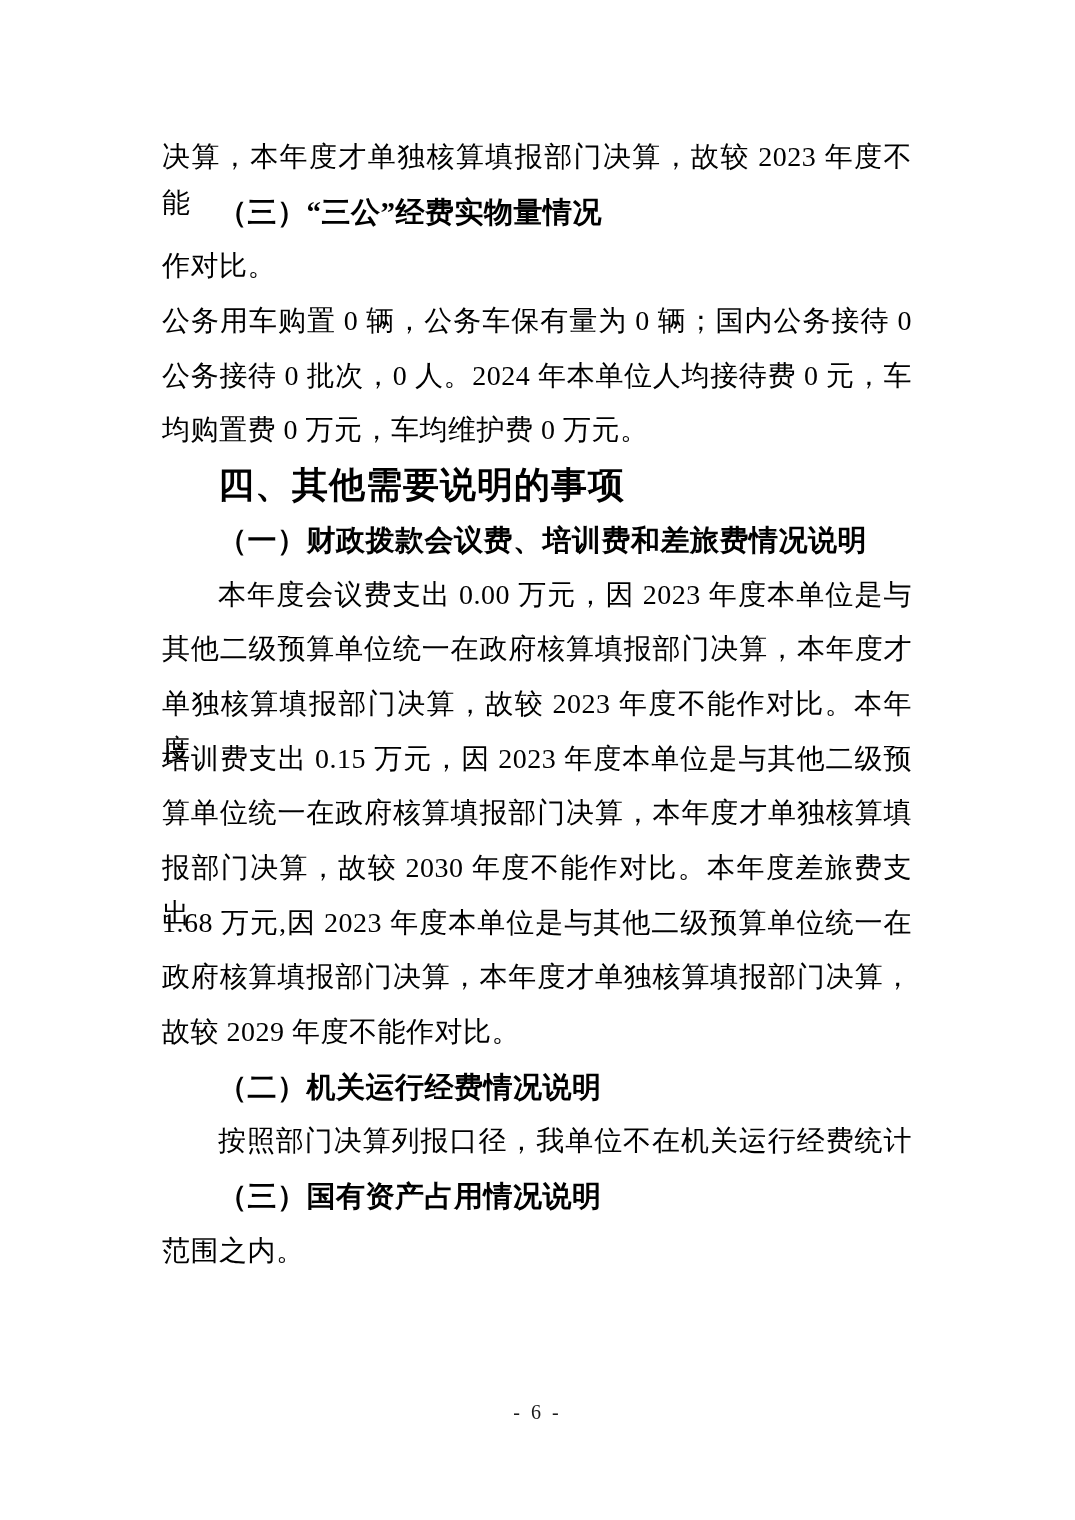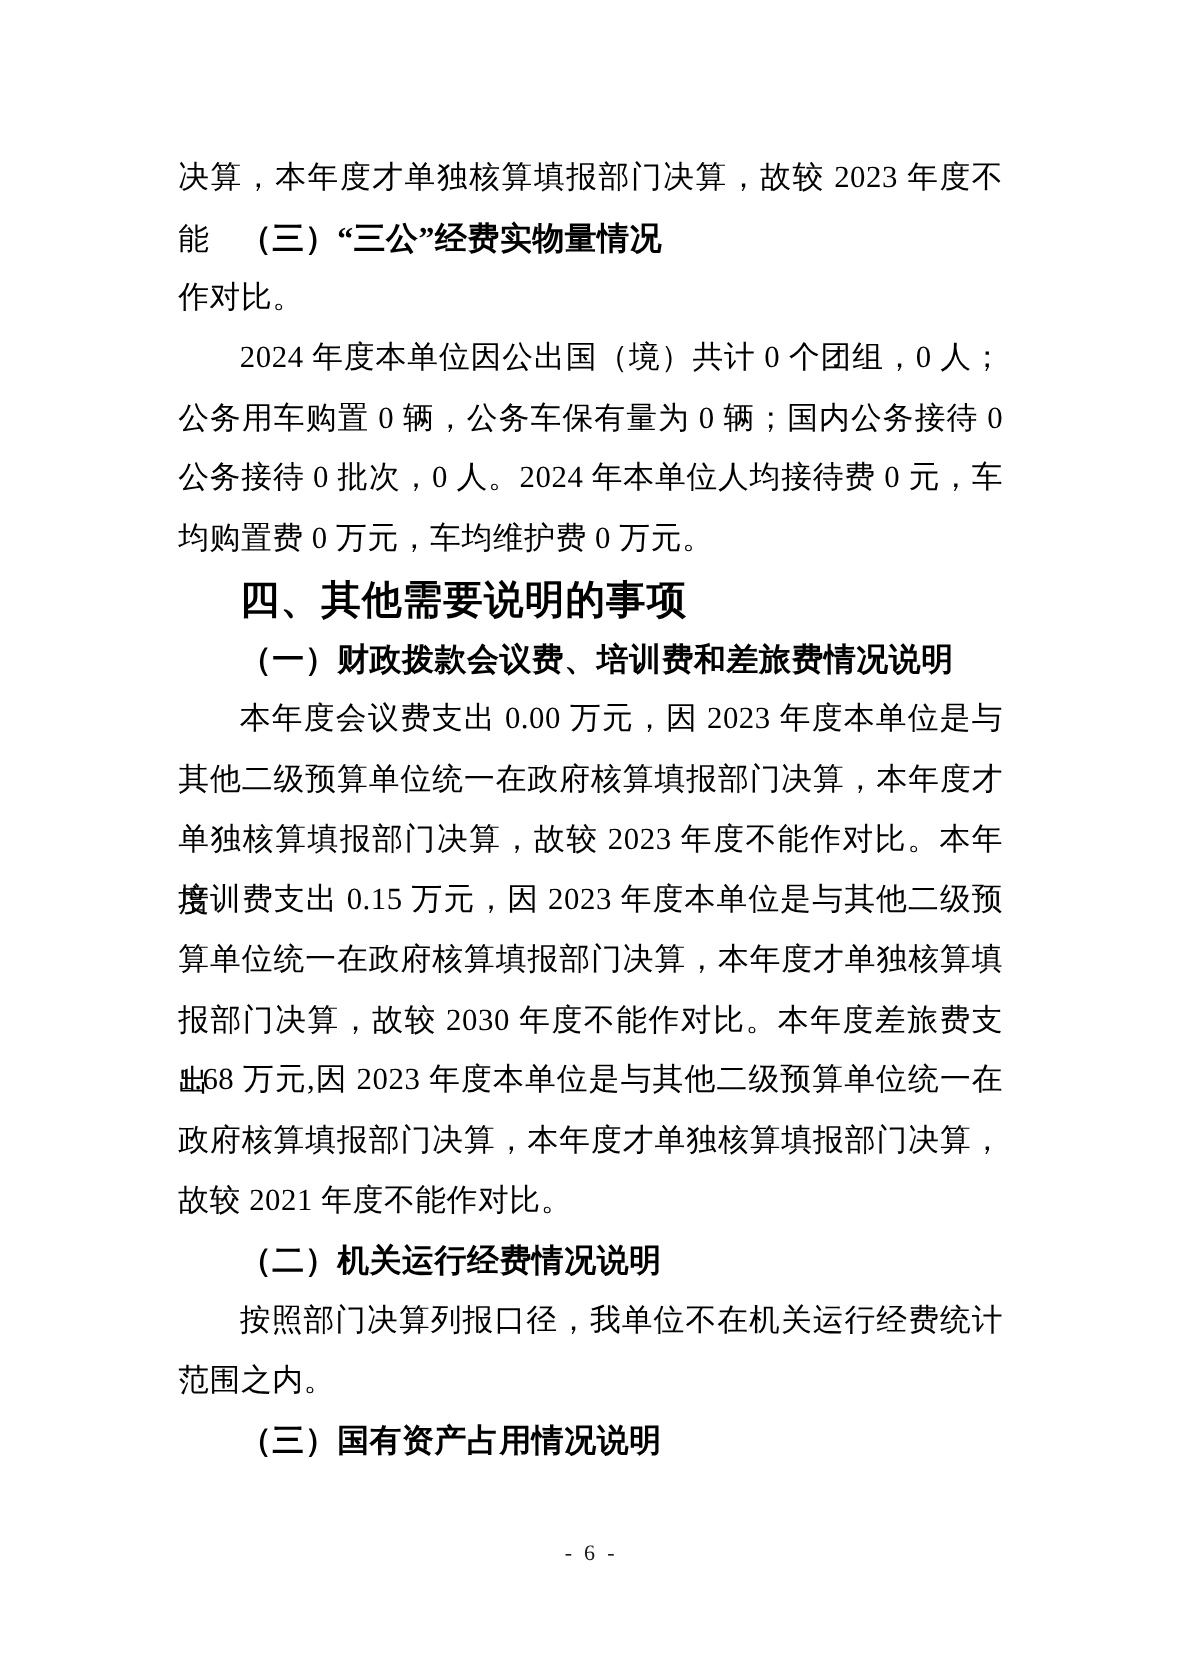--- a/index.html
+++ b/index.html
@@ -14,21 +14,21 @@
   }
   .content {
     position: absolute;
     left: 162px;
     top: 134px;
     width: 750px;
   }
   .line {
     font-size: 28px;
     height: 54.7px;
-    line-height: 56px;
+    line-height: 46px;
     text-align: left;
     letter-spacing: 0.5px;
   }
   .jf {
     text-align: justify;
     text-align-last: justify;
   }
   .ind { text-indent: 56px; }
   .h-hei {
     font-family: "Liberation Sans", "DejaVu Sans", sans-serif;
@@ -55,36 +55,35 @@
   }
 </style>
 </head>
 <body>
 
 <div class="page">
   <div class="content">
     <div class="line body jf">决算，本年度才单独核算填报部门决算，故较 2023 年度不能</div>
     <div class="line h-kai ind">（三）“三公”经费实物量情况</div>
     <div class="line body">作对比。</div>
-    <div class="line body jf ind">2024 年度本单位因公出国（境）共计 0 个团组，0 人；</div>
     <div class="line body jf">公务用车购置 0 辆，公务车保有量为 0 辆；国内公务接待 0</div>
     <div class="line body jf">公务接待 0 批次，0 人。2024 年本单位人均接待费 0 元，车</div>
     <div class="line body">均购置费 0 万元，车均维护费 0 万元。</div>
     <div class="line h-hei ind">四、其他需要说明的事项</div>
     <div class="line h-kai ind">（一）财政拨款会议费、培训费和差旅费情况说明</div>
     <div class="line body jf ind">本年度会议费支出 0.00 万元，因 2023 年度本单位是与</div>
     <div class="line body jf">其他二级预算单位统一在政府核算填报部门决算，本年度才</div>
     <div class="line body jf">单独核算填报部门决算，故较 2023 年度不能作对比。本年度</div>
     <div class="line body jf">培训费支出 0.15 万元，因 2023 年度本单位是与其他二级预</div>
     <div class="line body jf">算单位统一在政府核算填报部门决算，本年度才单独核算填</div>
     <div class="line body jf">报部门决算，故较 2030 年度不能作对比。本年度差旅费支出</div>
     <div class="line body jf">1.68 万元,因 2023 年度本单位是与其他二级预算单位统一在</div>
     <div class="line body jf">政府核算填报部门决算，本年度才单独核算填报部门决算，</div>
-    <div class="line body">故较 2021 年度不能作对比。</div>
+    <div class="line body">故较 2029 年度不能作对比。</div>
     <div class="line h-kai ind">（二）机关运行经费情况说明</div>
     <div class="line body jf ind">按照部门决算列报口径，我单位不在机关运行经费统计</div>
+    <div class="line h-kai ind">（三）国有资产占用情况说明</div>
     <div class="line body">范围之内。</div>
-    <div class="line h-kai ind">（三）国有资产占用情况说明</div>
   </div>
   <div class="footer">
     <span class="page-number">- 6 -</span>
   </div>
 </div>
 
 </body></html>

